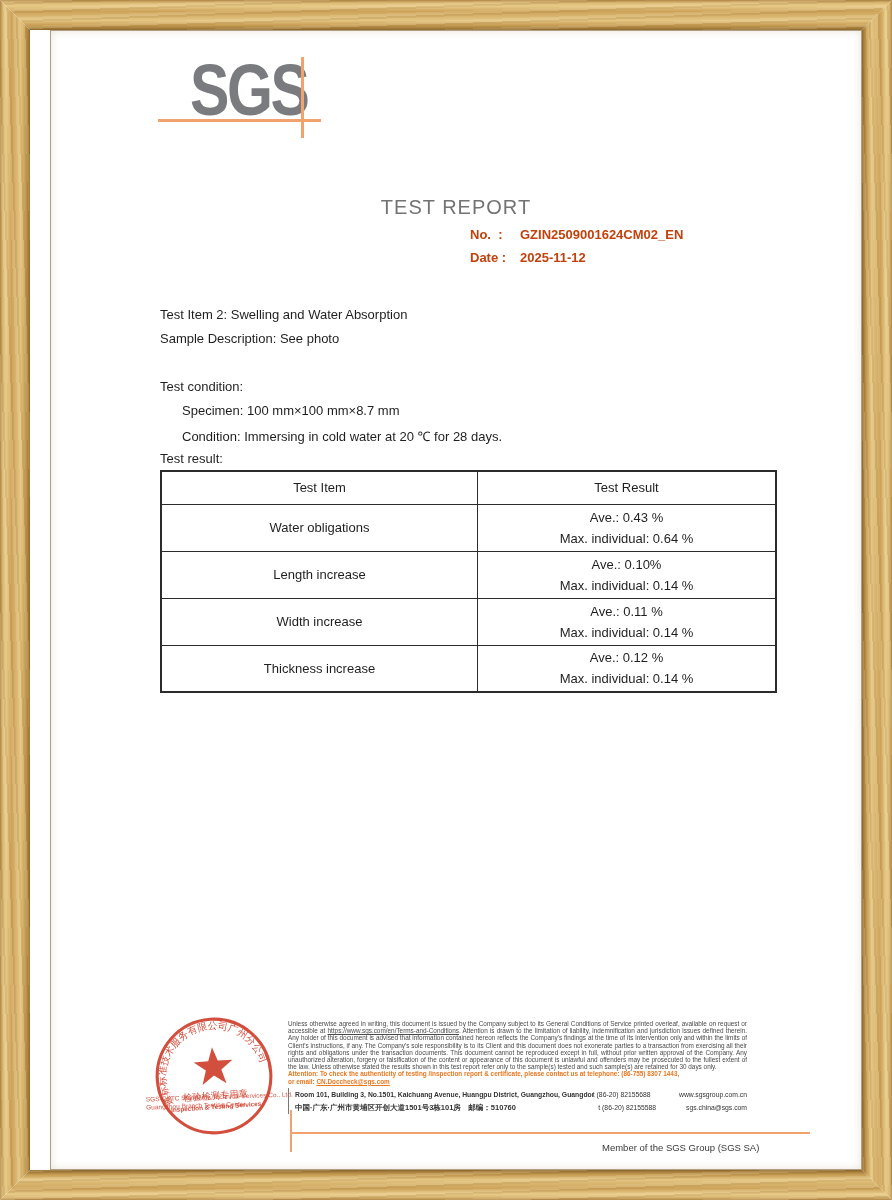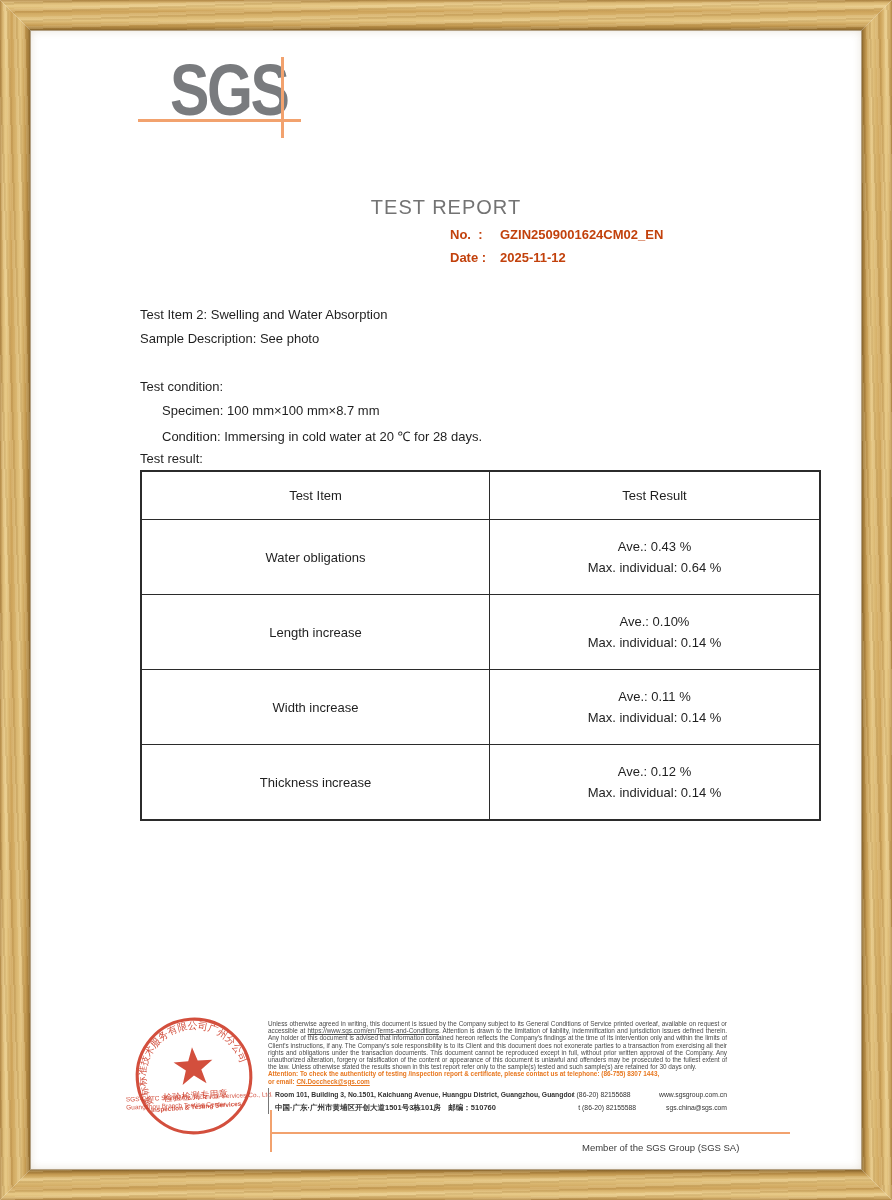--- a/index.html
+++ b/index.html
@@ -33,20 +33,21 @@
     background-image:
       repeating-linear-gradient(88deg, rgba(255,242,205,.14) 0 3px, rgba(115,78,26,.10) 3px 5px, rgba(0,0,0,0) 5px 9px),
       linear-gradient(270deg,#b18745 0%,#dcba76 10%,#e8cb89 20%,#cda35a 38%,#d9b670 55%,#e4c582 68%,#c59b52 85%,#9f7838 96%,#8a6830 100%);
     clip-path:polygon(0 30px,100% 0,100% 100%,0 calc(100% - 30px));}
 
   
   .page{
     position:absolute;inset:30px;background:#ffffff;z-index:1;
     box-shadow:inset 0 0 0 1px rgba(125,95,45,.55), inset 0 0 10px rgba(130,100,50,.22);
     color:#222;
+    margin-left:20px;
   }
 
   
   .sgs-text{
     position:absolute;left:140px;top:24px;
     font-size:72px;font-weight:bold;color:#797b7e;
     letter-spacing:-3px;line-height:1;
     transform:scaleX(.82);transform-origin:left top;
   }
   .logo-hline{position:absolute;left:108px;top:89px;width:163px;height:3px;background:#f2a26e;}
@@ -60,21 +61,21 @@
   .info-label{white-space:pre;width:50px;}
   .info-value{white-space:pre;}
 
   
   .bline{position:absolute;left:110px;font-size:13px;color:#1f1f1f;white-space:pre;}
   .indent{left:132px;}
 
   
   .test-table{position:absolute;left:110px;top:440px;border-collapse:collapse;table-layout:fixed;}
   .test-table td,.test-table th{border:1.6px solid #2b2b2b;text-align:center;vertical-align:middle;
-    font-size:13px;color:#1f1f1f;font-weight:normal;padding:16px;}
+    font-size:13px;color:#1f1f1f;font-weight:normal;padding:0;}
   .test-table{border:2.5px solid #2b2b2b;}
   .col-item{width:315px;}
   .col-result{width:297px;}
   .hdr-row{height:33px;}
   .data-row{height:47px;}
   .res-line{line-height:21px;}
 
   
   .stamp{position:absolute;left:102px;top:984px;opacity:.88;transform:rotate(-4deg);}
   .stamp-company{position:absolute;left:96px;top:1063px;color:rgba(205,55,35,.85);

